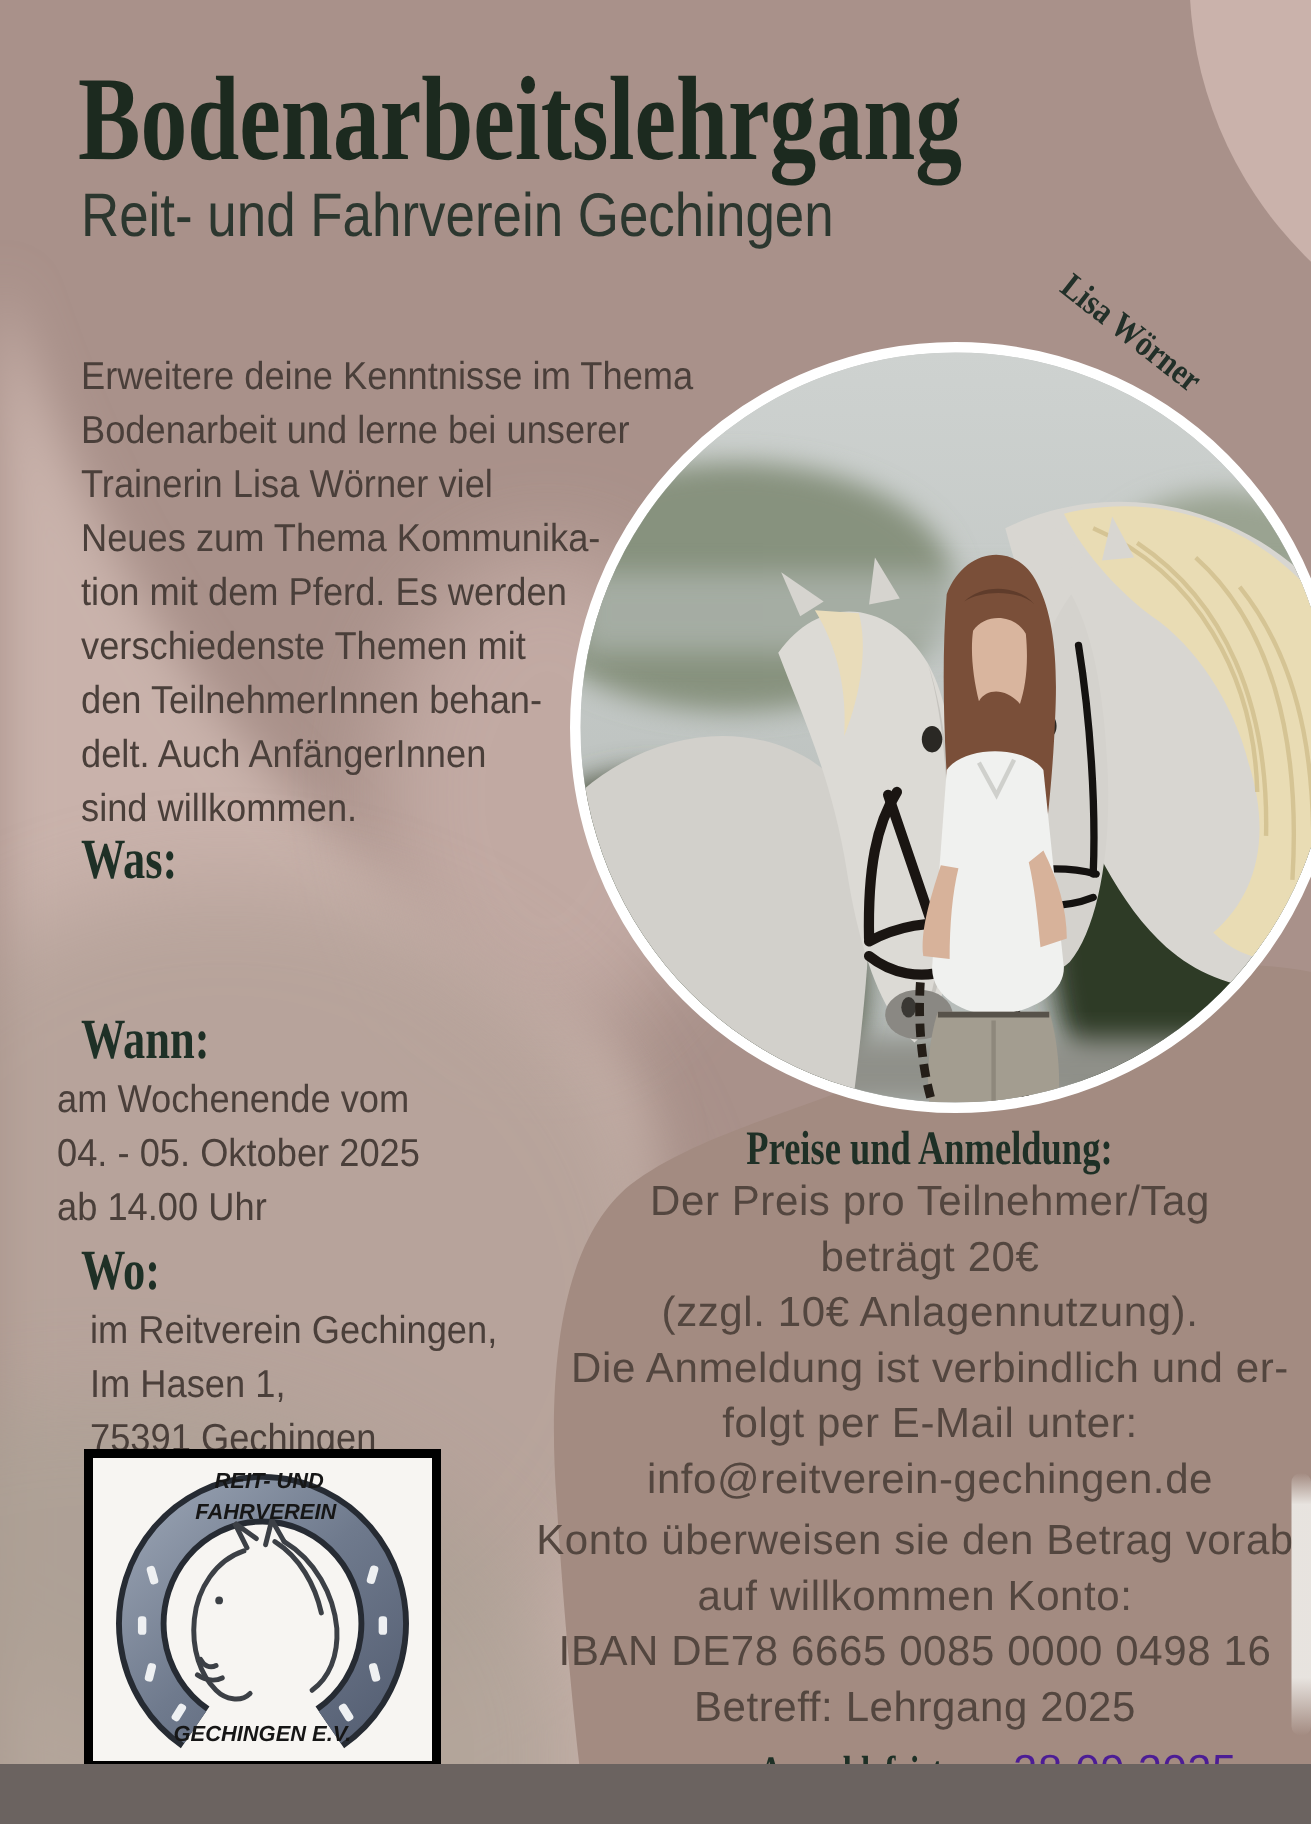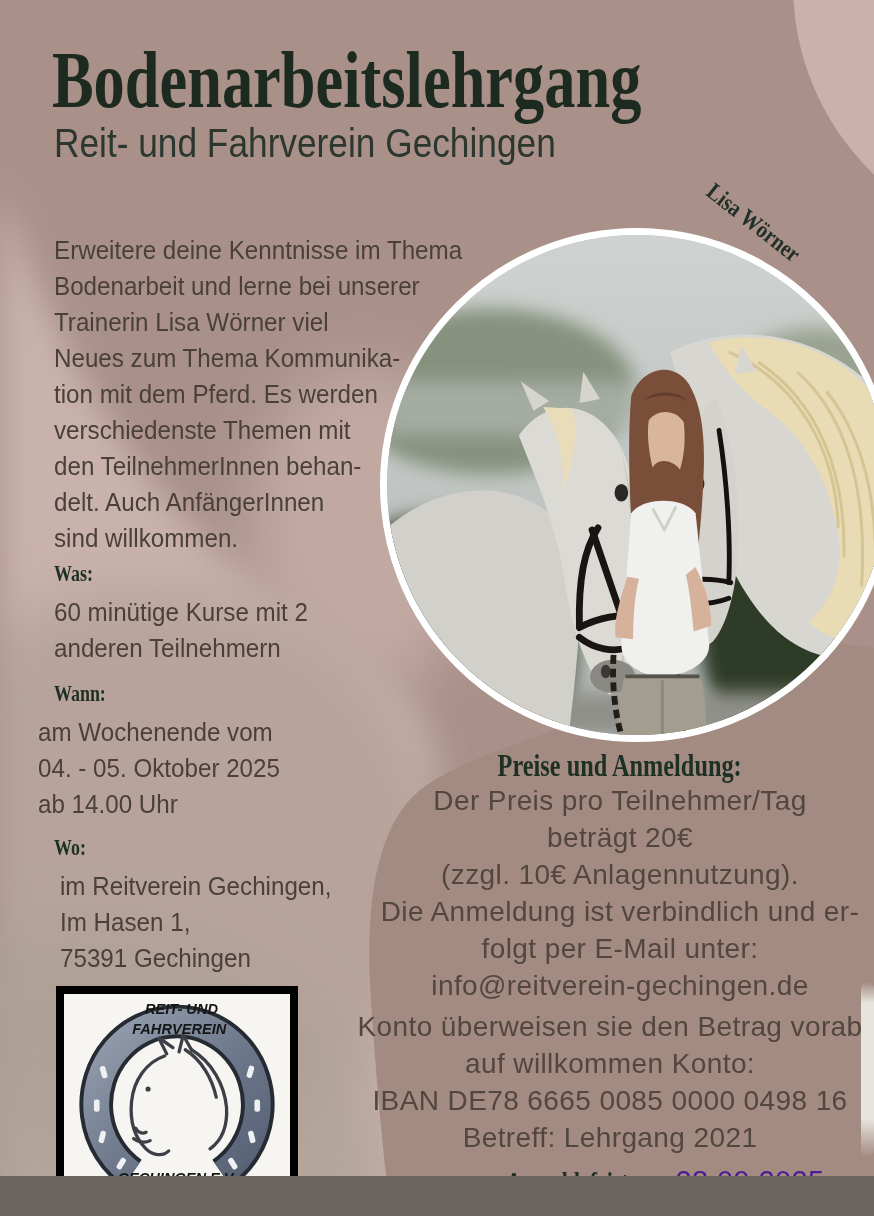--- a/index.html
+++ b/index.html
@@ -18,21 +18,21 @@
   .subtitle{
     position:absolute;left:54px;top:120px;z-index:3;color:#2c372f;
     font-size:41px;display:inline-block;transform:scaleX(.86);transform-origin:0 50%;white-space:nowrap;
   }
   
   .body-block{position:absolute;z-index:3;}
   .body-line{
     font-size:26px;line-height:36px;color:#4a3f3a;white-space:nowrap;
     transform:scaleX(.93);transform-origin:0 0;
   }
-  .sec-head{position:absolute;z-index:3;font-size:23px;line-height:34px;}
+  .sec-head{position:absolute;z-index:3;font-size:38px;line-height:34px;}
   
   .photo{
     position:absolute;left:380px;top:228px;width:500px;height:500px;z-index:2;
     border:7px solid #ffffff;border-radius:50%;overflow:hidden;background:#c3c6c4;
   }
   
   .credit{
     position:absolute;left:718px;top:178px;z-index:3;font-size:24px;
     font-family:"Liberation Serif","DejaVu Serif",serif;font-weight:700;color:#223029;
     transform:rotate(38deg) scaleX(.85);transform-origin:0 0;white-space:nowrap;
@@ -47,21 +47,21 @@
   .deadline{position:absolute;left:506px;top:1165px;z-index:3;display:flex;align-items:baseline;gap:3px;}
   .deadline .label{
     font-family:"Liberation Serif","DejaVu Serif",serif;font-weight:700;color:#1e3026;
     font-size:28px;display:inline-block;transform:scaleX(.78);transform-origin:0 80%;white-space:nowrap;
   }
   .deadline .date{font-size:29px;color:#4c1d95;letter-spacing:.4px;}
   .page-indicator{position:absolute;left:796px;top:1176px;z-index:3;font-size:28px;color:#c2bbb4;letter-spacing:1px;}
   
   .logo{
     position:absolute;left:56px;top:966px;width:226px;height:202px;z-index:3;
-    background:#f7f5f2;border:8px solid #000000;margin-top:20px;
+    background:#f7f5f2;border:6px solid #000000;
   }
   
   .scrollbar{
     position:absolute;right:0;top:982px;width:13px;height:175px;z-index:4;border-radius:6px;
     background:linear-gradient(to bottom,rgba(235,232,228,0),rgba(235,232,228,.95) 12%,rgba(235,232,228,.95) 78%,rgba(235,232,228,0));
   }
 </style>
 </head>
 <body>
 
@@ -102,24 +102,20 @@
     <div class="body-line">Neues zum Thema Kommunika-</div>
     <div class="body-line">tion mit dem Pferd. Es werden</div>
     <div class="body-line">verschiedenste Themen mit</div>
     <div class="body-line">den TeilnehmerInnen behan-</div>
     <div class="body-line">delt. Auch AnfängerInnen</div>
     <div class="body-line">sind willkommen.</div>
   </div>
 
   <div class="sec-head" style="left:54px;top:556px;">
     <span class="hcond">Was:</span>
-  </div>
-  <div class="body-block" style="left:54px;top:594px;">
-    <div class="body-line">60 minütige Kurse mit 2</div>
-    <div class="body-line">anderen Teilnehmern</div>
   </div>
 
   <div class="sec-head" style="left:54px;top:676px;">
     <span class="hcond">Wann:</span>
   </div>
   <div class="body-block" style="left:38px;top:714px;">
     <div class="body-line">am Wochenende vom</div>
     <div class="body-line">04. - 05. Oktober 2025</div>
     <div class="body-line">ab 14.00 Uhr</div>
   </div>
@@ -221,21 +217,21 @@
     <div class="goth-line">(zzgl. 10€ Anlagennutzung).</div>
     <div class="goth-line">Die Anmeldung ist verbindlich und er-</div>
     <div class="goth-line">folgt per E-Mail unter:</div>
     <div class="goth-line">info@reitverein-gechingen.de</div>
   </div>
 
   <div class="center-block" style="left:352px;top:1008px;width:516px;">
     <div class="goth-line">Konto überweisen sie den Betrag vorab</div>
     <div class="goth-line">auf willkommen Konto:</div>
     <div class="goth-line">IBAN DE78 6665 0085 0000 0498 16</div>
-    <div class="goth-line">Betreff: Lehrgang 2021</div>
+    <div class="goth-line">Betreff: Lehrgang 2025</div>
   </div>
 
   <div class="deadline">
     <span class="label">Anmeldefrist:</span>
     <span class="date">28.09.2025</span>
   </div>
 
   <div class="page-indicator">1/1</div>
 
   <div class="logo">

